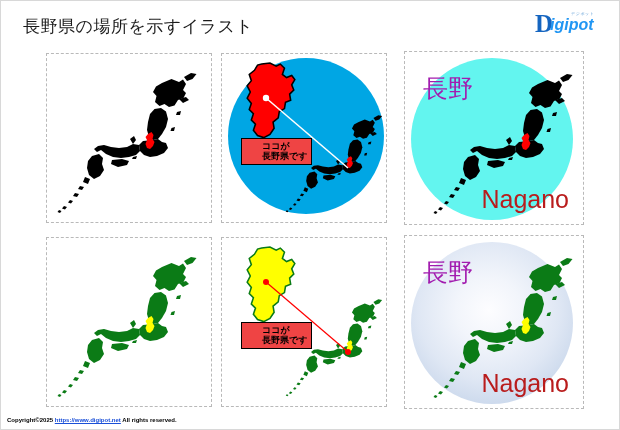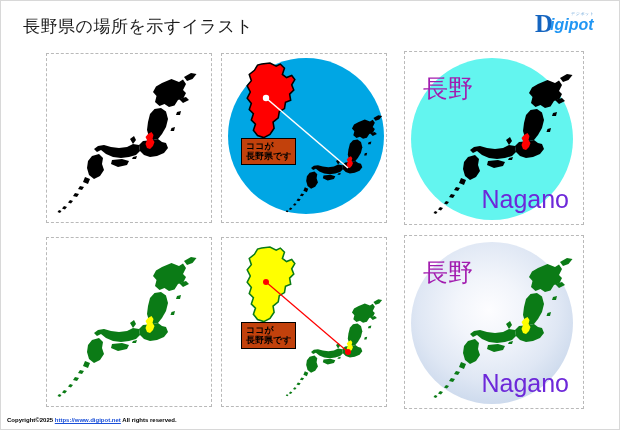--- a/index.html
+++ b/index.html
@@ -46,26 +46,26 @@
 
   .circ{position:absolute;border-radius:50%;}
   .circ-cyan{background:#00a6e4;}
   .circ-turq{background:#63f5ef;}
   .circ-grad{background:radial-gradient(circle at 48% 42%, #fdfdff 0%, #f2f5fb 26%, #dfe7f4 56%, #c6d5ea 82%, #b9cbe5 100%);}
 
   .mapwrap{position:absolute;}
   .mapwrap svg{display:block;width:100%;height:100%;}
 
   .label-jp{position:absolute;color:#a21caf;white-space:nowrap;}
-  .label-en{position:absolute;color:#6d28d9;white-space:nowrap;}
+  .label-en{position:absolute;color:#b91c1c;white-space:nowrap;}
 
   .callout{
-    position:absolute;background:#c2410c;border:1.4px solid #000;
+    position:absolute;background:#ef4444;border:1.4px solid #000;
     font-weight:bold;color:#000;line-height:1.12;
-    padding:2px 4px 3px 4px;font-size:9px;white-space:nowrap;z-index:4;
+    padding:2px 4px 3px 20px;font-size:9px;white-space:nowrap;z-index:4;
   }
   .leader{position:absolute;z-index:3;}
   .leader svg{display:block;}
 
   
   #footer{
     position:absolute;left:6px;bottom:6px;font-size:6px;color:#000;font-weight:bold;
     white-space:nowrap;
   }
   #footer .lnk{color:#1a4fd8;text-decoration:underline;}

